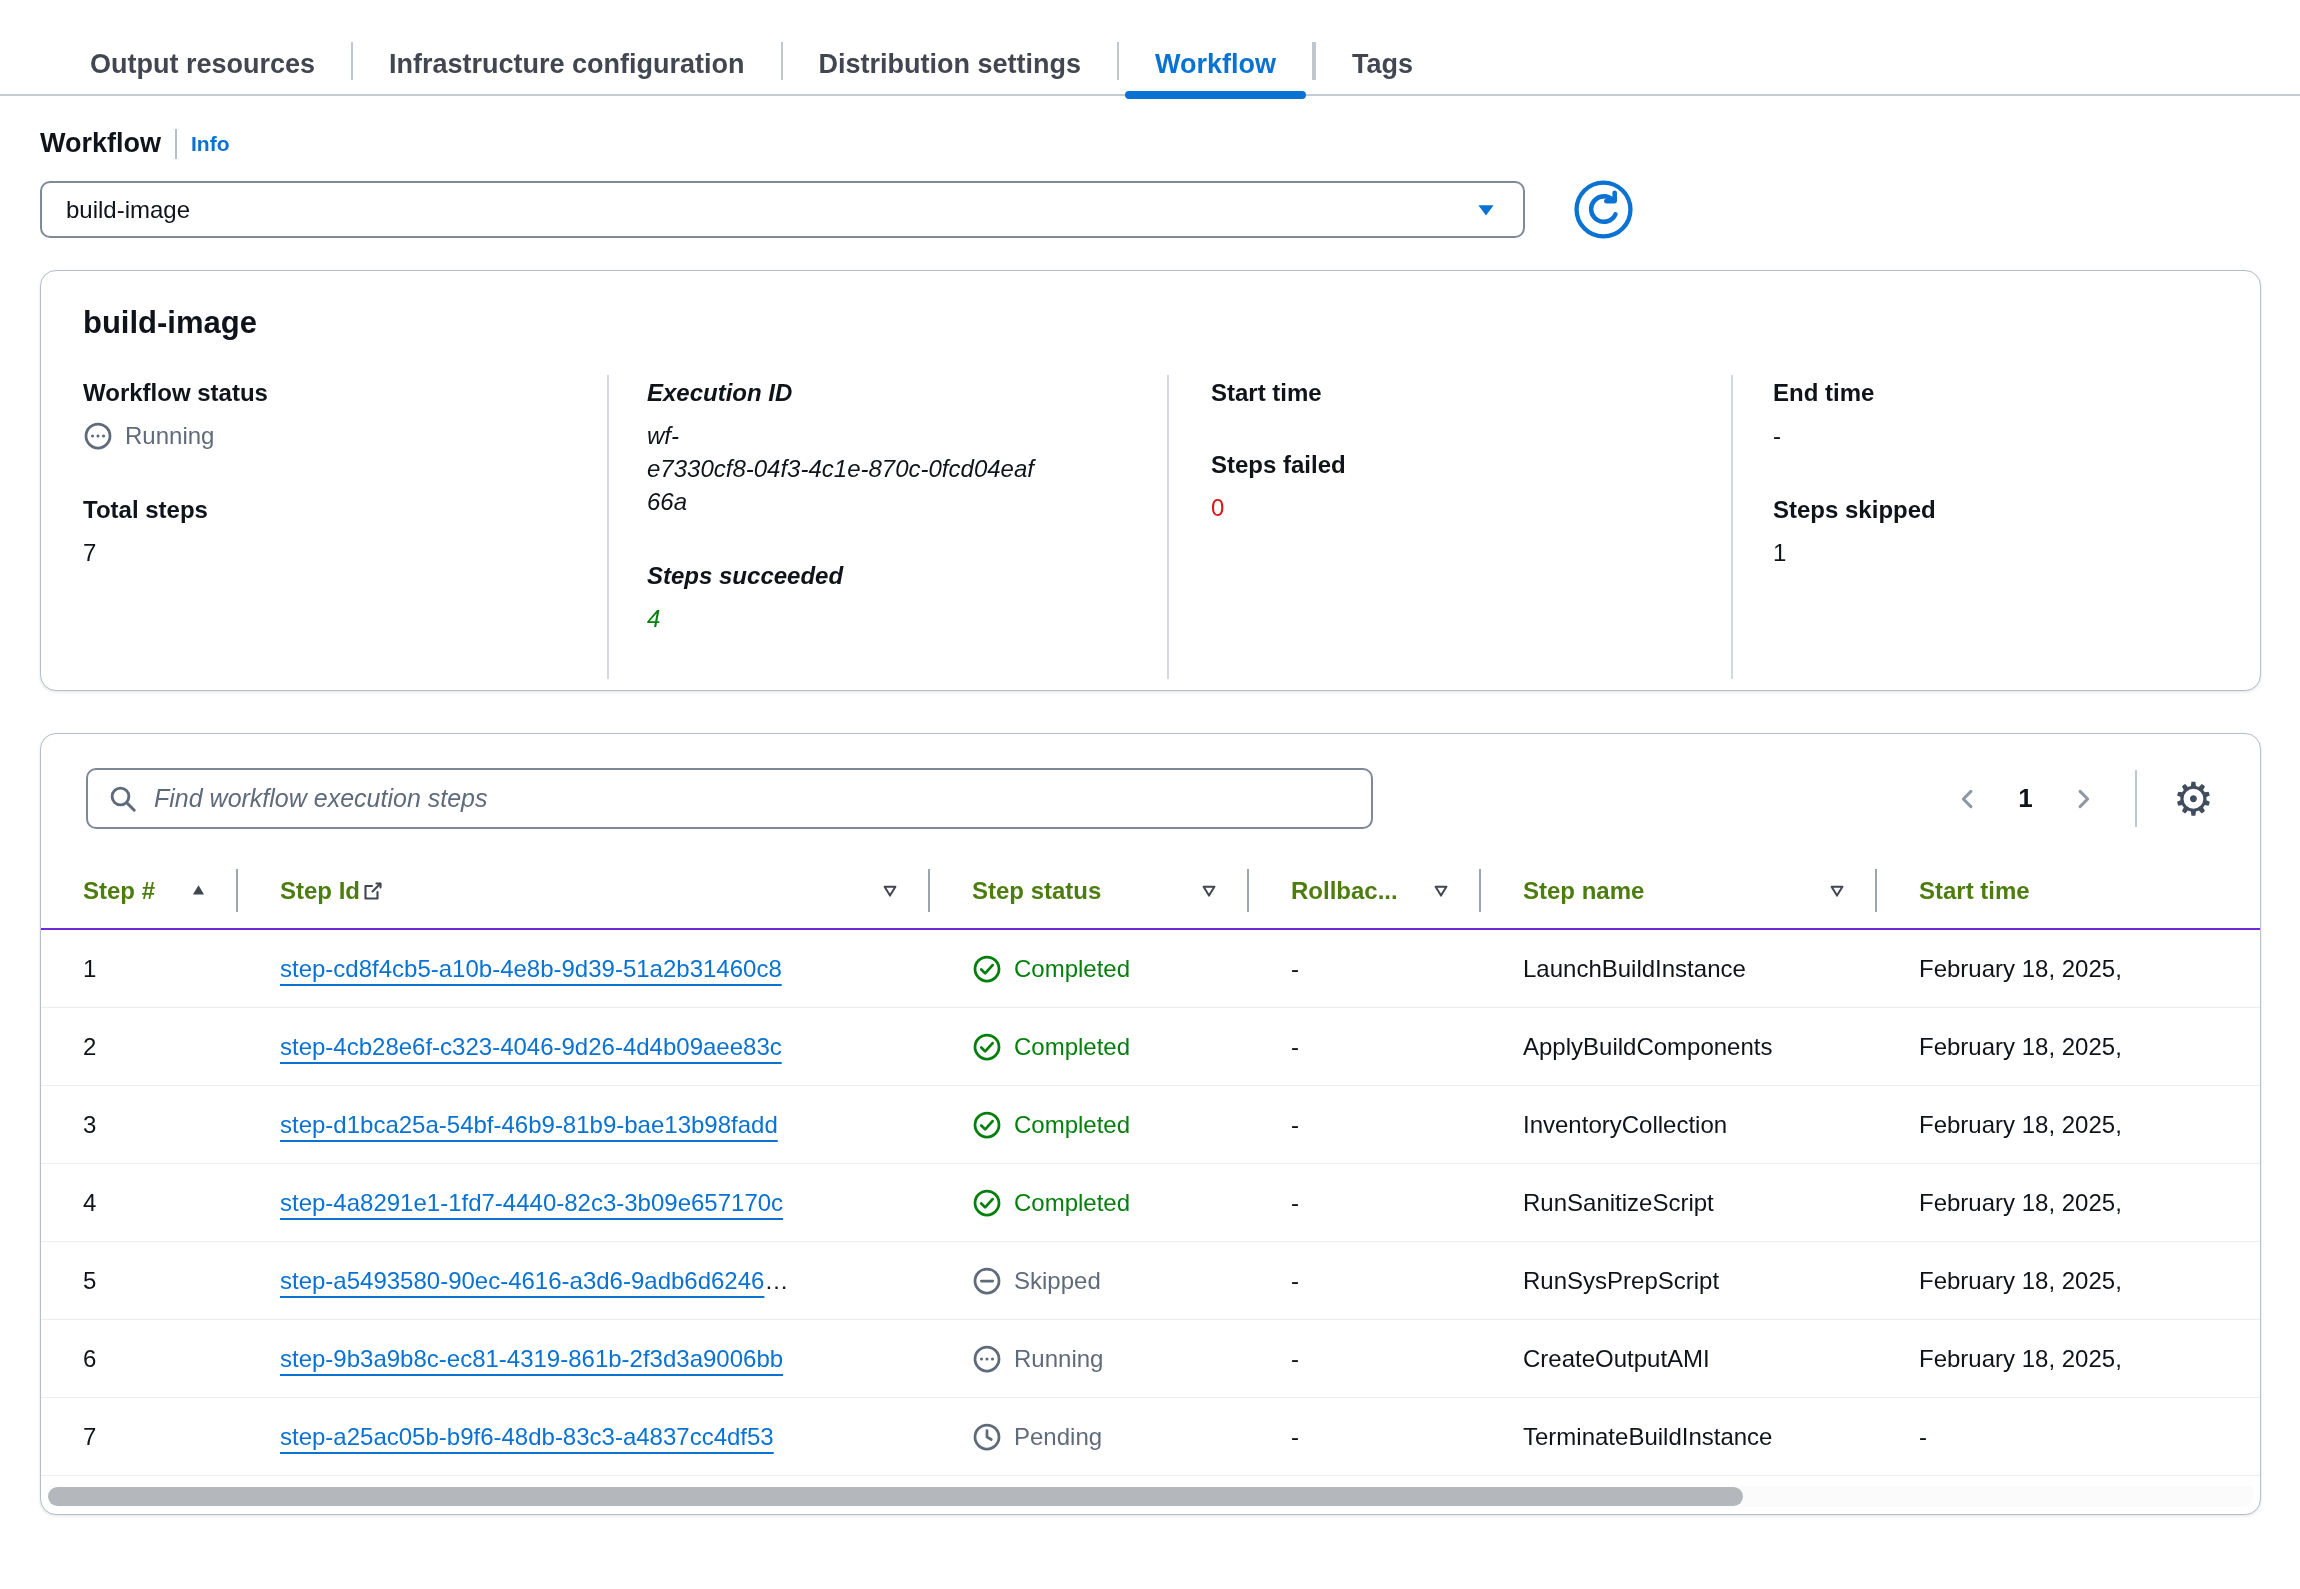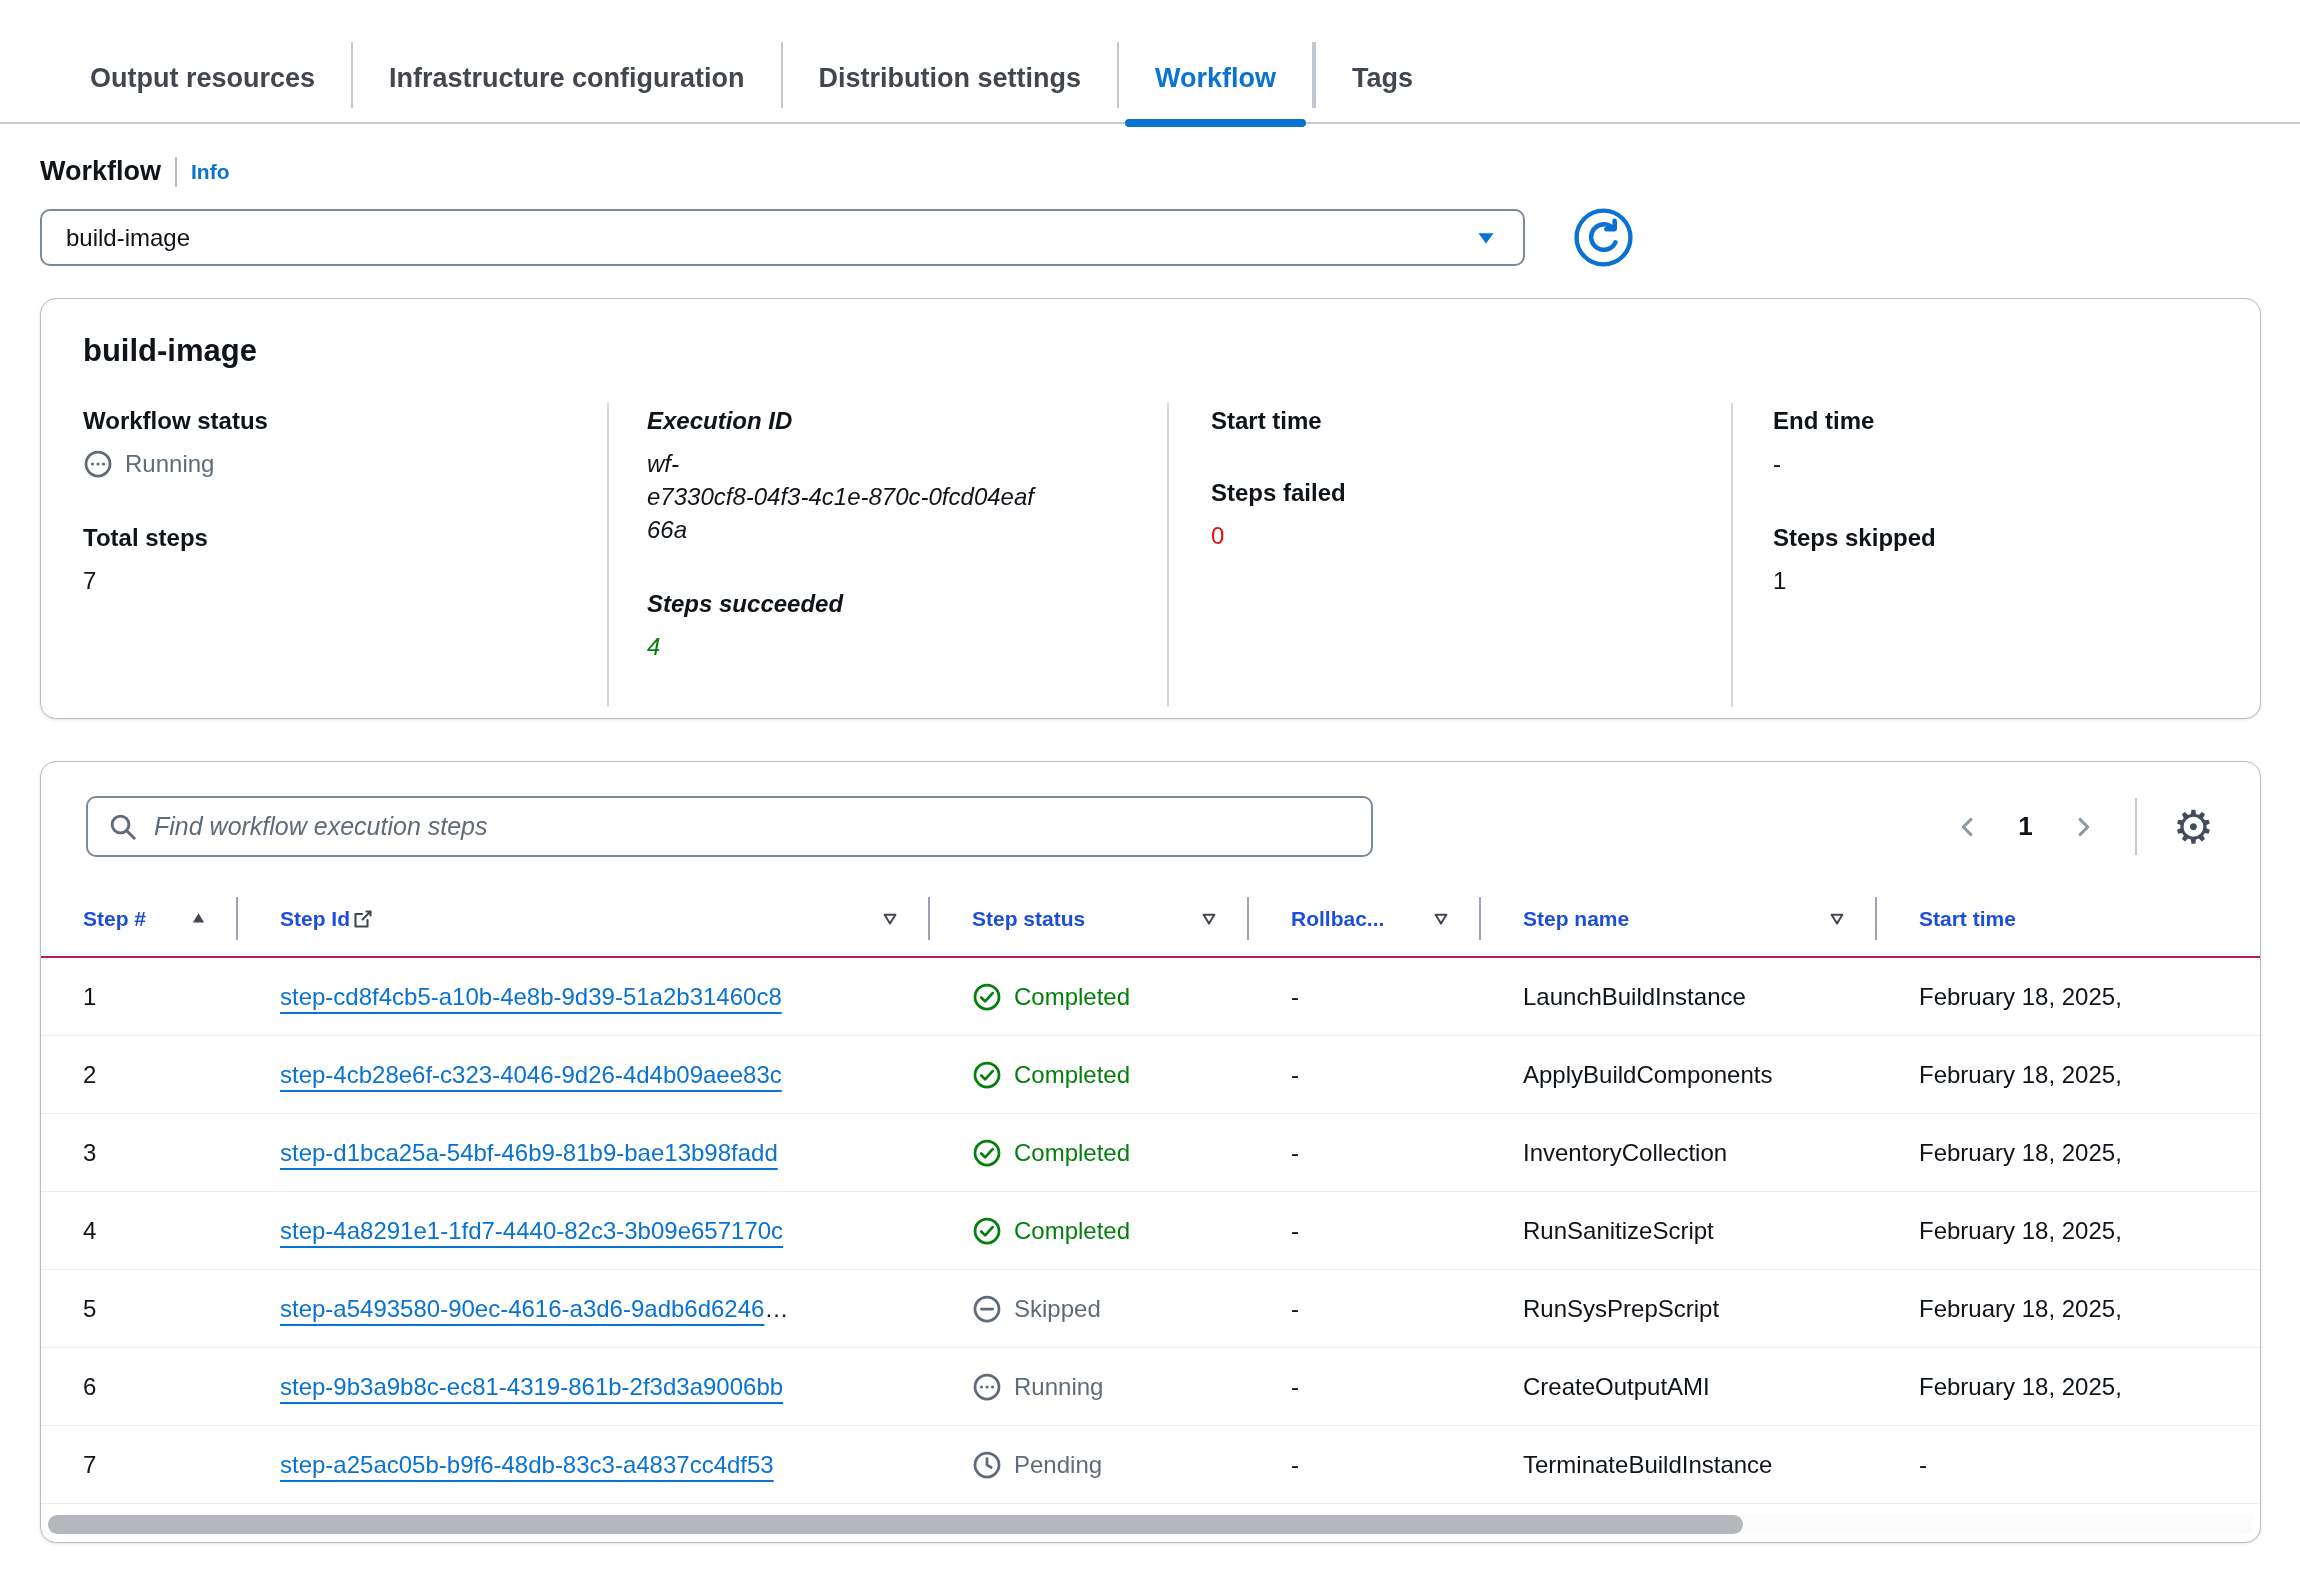--- a/index.html
+++ b/index.html
@@ -1,21 +1,21 @@
 <!DOCTYPE html>
 <html><head>
 <meta charset="utf-8">
 <style>
   * { margin:0; padding:0; box-sizing:border-box; }
   html,body { background:#fff; }
   body { font-family:"Liberation Sans","DejaVu Sans",sans-serif; color:#0f141a; }
   .page { position:relative; width:2301px; height:1590px; background:#fff; overflow:hidden; }
 
   
-  .tabs-bar { height:124px; padding:34px 0 0 54px; border-bottom:2px solid #c6cad1; display:flex; align-items:stretch; }
+  .tabs-bar { height:96px; padding:34px 0 0 54px; border-bottom:2px solid #c6cad1; display:flex; align-items:stretch; }
   .tab { position:relative; display:flex; align-items:center; padding:0 36px; font-size:27px; font-weight:700; color:#424650; cursor:pointer; }
   .tab .tab-label { white-space:nowrap; }
   .tab.active { color:#0972d3; }
   .tab-underline { position:absolute; left:6px; right:6px; bottom:-5px; height:8px; border-radius:5px; background:#0972d3; }
   .tab-sep { width:2px; background:#c1c7cf; margin:8px 0 14px 0; }
 
   
   .selector { margin:32px 40px 0 40px; }
   .selector-head { display:flex; align-items:center; gap:14px; }
   .selector-title { font-size:27px; font-weight:700; color:#0f141a; }
@@ -60,22 +60,22 @@
   .searchbox input { border:none; outline:none; flex:1; font-size:25px; color:#0369a1; font-family:inherit; background:transparent; }
   .searchbox input::placeholder { font-style:italic; color:#5f6b7a; }
   .tools-right { display:flex; align-items:center; gap:8px; }
   .pg-btn { background:none; border:none; padding:6px; cursor:pointer; color:#8c98a4; }
   .pg-btn svg { width:28px; height:28px; }
   .pg-num { font-size:26px; font-weight:700; color:#0f141a; margin:0 22px; }
   .tools-sep { width:2px; height:57px; background:#c1c7cf; margin:0 24px; }
   .gear-btn { background:none; border:none; cursor:pointer; font-size:46px; line-height:1; color:#414d5c;
               font-family:"DejaVu Sans",sans-serif; padding:0 4px; }
 
-  .thead { display:flex; align-items:center; height:77px; margin-top:24px; border-bottom:2px solid #be185d;
-           font-size:21px; font-weight:700; color:#1d4ed8; }
+  .thead { display:flex; align-items:center; height:77px; margin-top:24px; border-bottom:2px solid #6d28d9;
+           font-size:24px; font-weight:700; color:#4d7c0f; }
   .th { position:relative; height:100%; display:flex; align-items:center; justify-content:space-between;
         padding:0 30px 0 42px; cursor:pointer; }
   .th-left { display:flex; align-items:center; gap:1px; }
   .th-divider { position:absolute; right:0; top:16px; bottom:16px; width:2px; background:#9aa5b1; }
   .sort-ico { width:19px; height:19px; color:#424650; }
   .filter-ico { width:20px; height:20px; color:#424650; }
   .ext-ico { width:24px; height:24px; color:#424650; }
 
   .c1 { width:197px; }
   .c2 { width:692px; }

